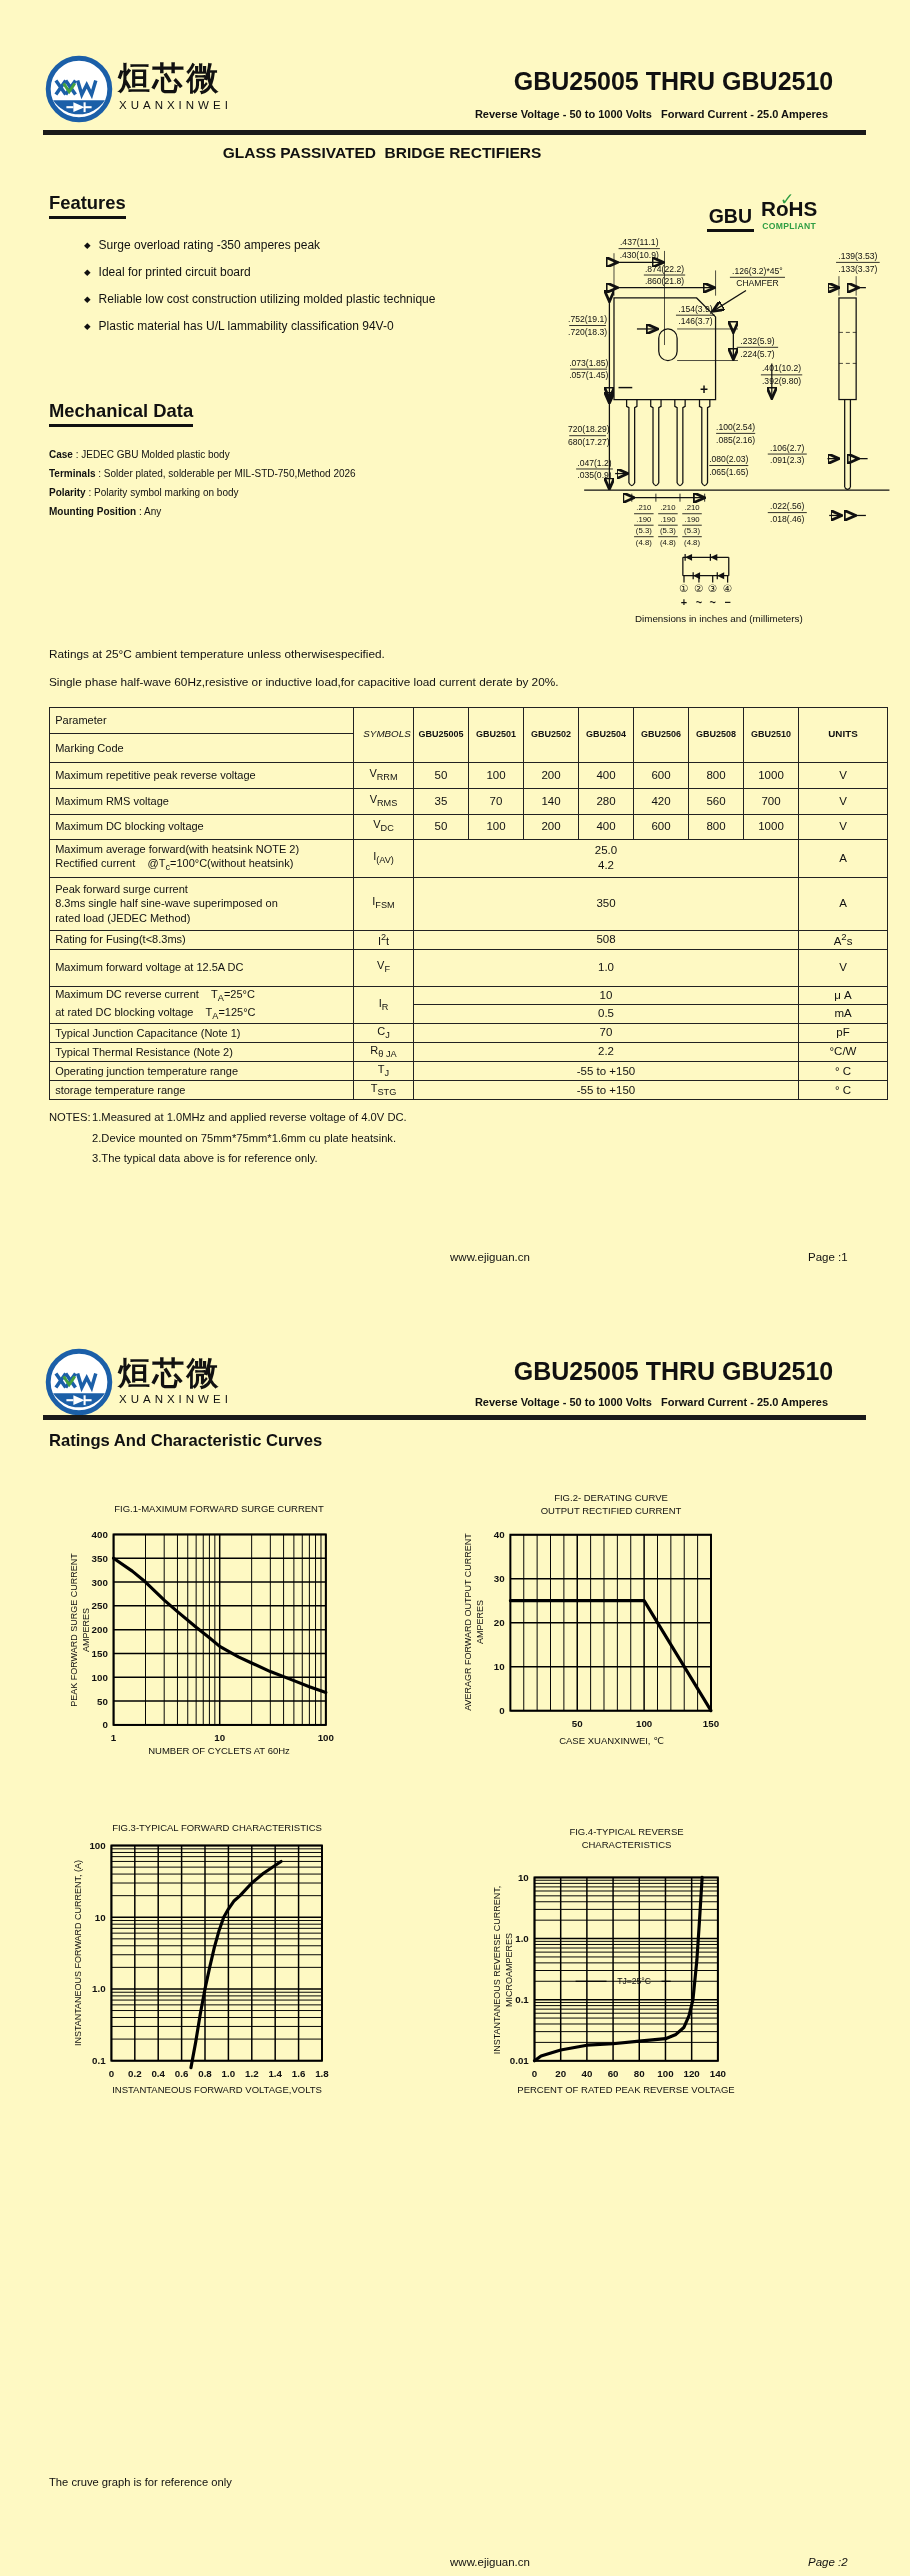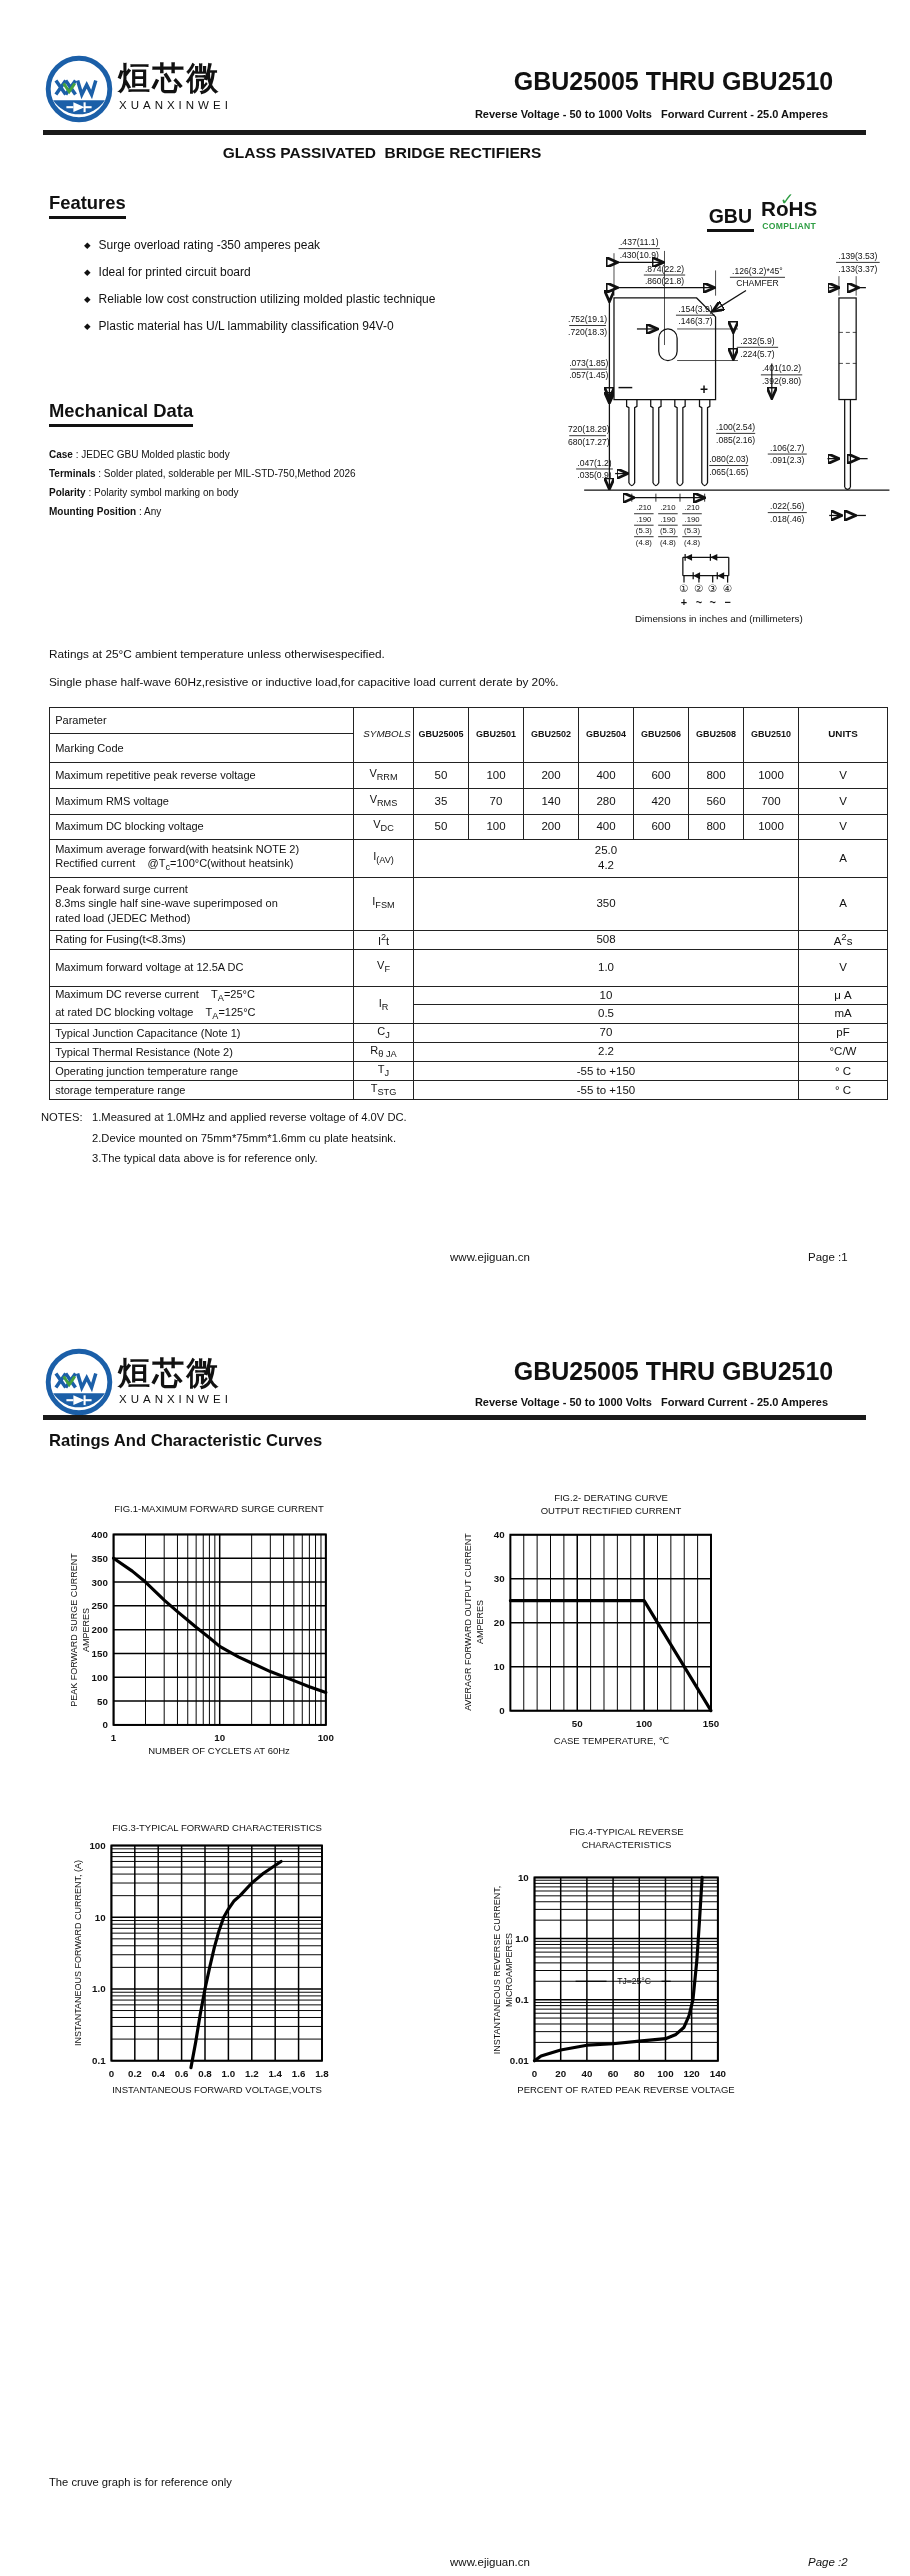--- a/index.html
+++ b/index.html
@@ -1,16 +1,16 @@
 <!DOCTYPE html>
 <html style="font-size:9.2px"><head>
 <meta charset="utf-8">
 <style>
   html,body{margin:0;padding:0;background:#e8e8e8;}
-  .sheet{position:relative;width:910px;height:2576px;background:#ffffff;
+  .sheet{position:relative;width:910px;height:2576px;background:#fef9c3;
          font-family:"Liberation Sans","DejaVu Sans",sans-serif;color:#111;overflow:hidden;}
   .abs{position:absolute;}
   .b{font-weight:bold;}
   .ctr{text-align:center;}
   .pre{white-space:pre;}
   .prl{white-space:pre-line;}
   .rule{background:#1a1a1a;height:5.2px;}
   .h1{font-size:25px;font-weight:bold;letter-spacing:0px;}
   .h2{font-size:11px;font-weight:bold;}
   .sect{font-size:18.4px;font-weight:bold;border-bottom:3.4px solid #111;padding-bottom:1.7px;display:inline-block;}
@@ -403,21 +403,21 @@
     </tr>
     <tr style="height:19px">
       <td class="p">storage temperature range</td>
       <td>T<sub>STG</sub></td>
       <td class="val" colspan="7">-55 to +150</td>
       <td class="val">° C</td>
     </tr>
   </tbody>
     </table>
 
-  <div class="abs notes" style="left:41px;top:1107px;">NOTES:</div>
+  <div class="abs notes" style="left:49px;top:1107px;">NOTES:</div>
   <div class="abs notes" style="left:92px;top:1107px;width:631px;">
     <div>1.Measured at 1.0MHz and applied reverse voltage of 4.0V DC.</div>
     <div>2.Device mounted on 75mm*75mm*1.6mm cu plate heatsink.</div>
     <div>3.The typical data above is for reference only.</div>
   </div>
 
   <div class="abs foot ctr" style="left:321px;top:1251px;width:338px;">www.ejiguan.cn</div>
   <div class="abs foot" style="left:808px;top:1251px;">Page :1</div>
 
   <svg class="abs" style="left:44px;top:1347px;width:70px;height:70px;" viewBox="0 0 100 100">
@@ -520,21 +520,21 @@
       <text x="176.66666666666666" y="341" text-anchor="middle" font-size="17" font-weight="600">50</text>
       <text x="293.3333333333333" y="341" text-anchor="middle" font-size="17" font-weight="600">100</text>
       <text x="410" y="341" text-anchor="middle" font-size="17" font-weight="600">150</text>
       <text x="50" y="319" text-anchor="end" font-size="17" font-weight="600">0</text>
       <text x="50" y="242.25" text-anchor="end" font-size="17" font-weight="600">10</text>
       <text x="50" y="165.5" text-anchor="end" font-size="17" font-weight="600">20</text>
       <text x="50" y="88.75" text-anchor="end" font-size="17" font-weight="600">30</text>
       <text x="50" y="12" text-anchor="end" font-size="17" font-weight="600">40</text>
       <polyline points="60,121.125 293.3333333333333,121.125 410,313" fill="none" stroke="#000" stroke-width="5.5" stroke-linejoin="round" stroke-linecap="round"></polyline>
     </svg>
-  <div class="abs fig-xlab" style="left:511px;top:1735px;width:201px;">CASE TEMPERATURE, ℃</div>
+  <div class="abs fig-xlab" style="left:511px;top:1735px;width:201px;">CASE XUANXINWEI, ℃</div>
 
   <div class="abs fig-title" style="left:85px;top:1822px;width:264px;">FIG.3-TYPICAL FORWARD CHARACTERISTICS</div>
   <div class="abs fig-ylab prl" style="left:78px;top:1953px;width:218px;">INSTANTANEOUS FORWARD CURRENT, (A)</div>
   <svg class="abs" style="left: 77px; top: 1842px; width: 253px; height: 244px;" viewBox="0 0 441 425">
       <line x1="60" y1="6" x2="60" y2="381" stroke="#000" stroke-width="2.6"></line>
       <line x1="100.77777777777777" y1="6" x2="100.77777777777777" y2="381" stroke="#000" stroke-width="2.6"></line>
       <line x1="141.55555555555554" y1="6" x2="141.55555555555554" y2="381" stroke="#000" stroke-width="2.6"></line>
       <line x1="182.33333333333334" y1="6" x2="182.33333333333334" y2="381" stroke="#000" stroke-width="2.6"></line>
       <line x1="223.11111111111111" y1="6" x2="223.11111111111111" y2="381" stroke="#000" stroke-width="2.6"></line>
       <line x1="263.8888888888889" y1="6" x2="263.8888888888889" y2="381" stroke="#000" stroke-width="2.6"></line>

